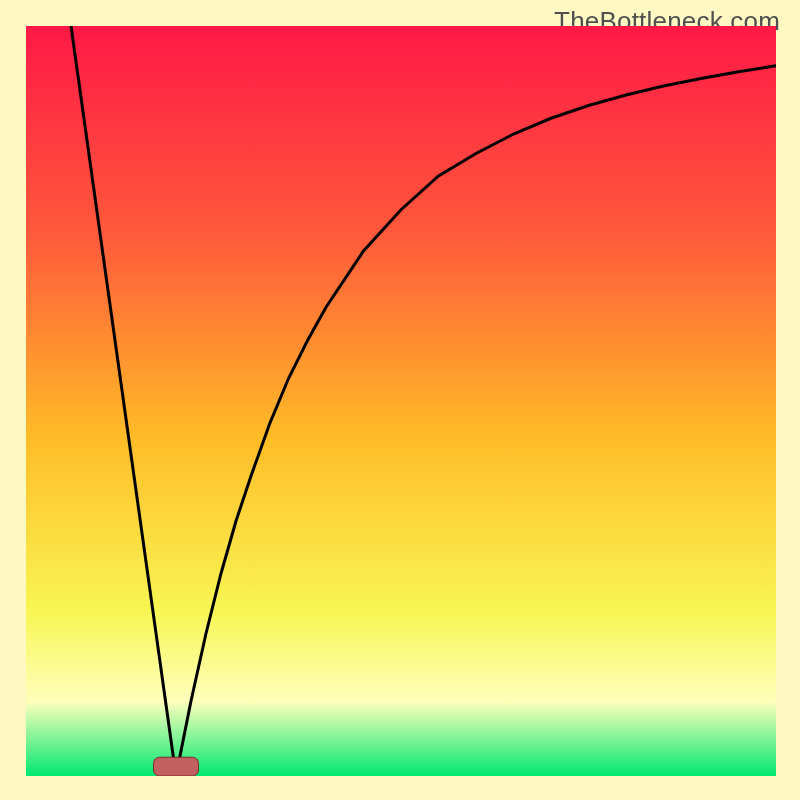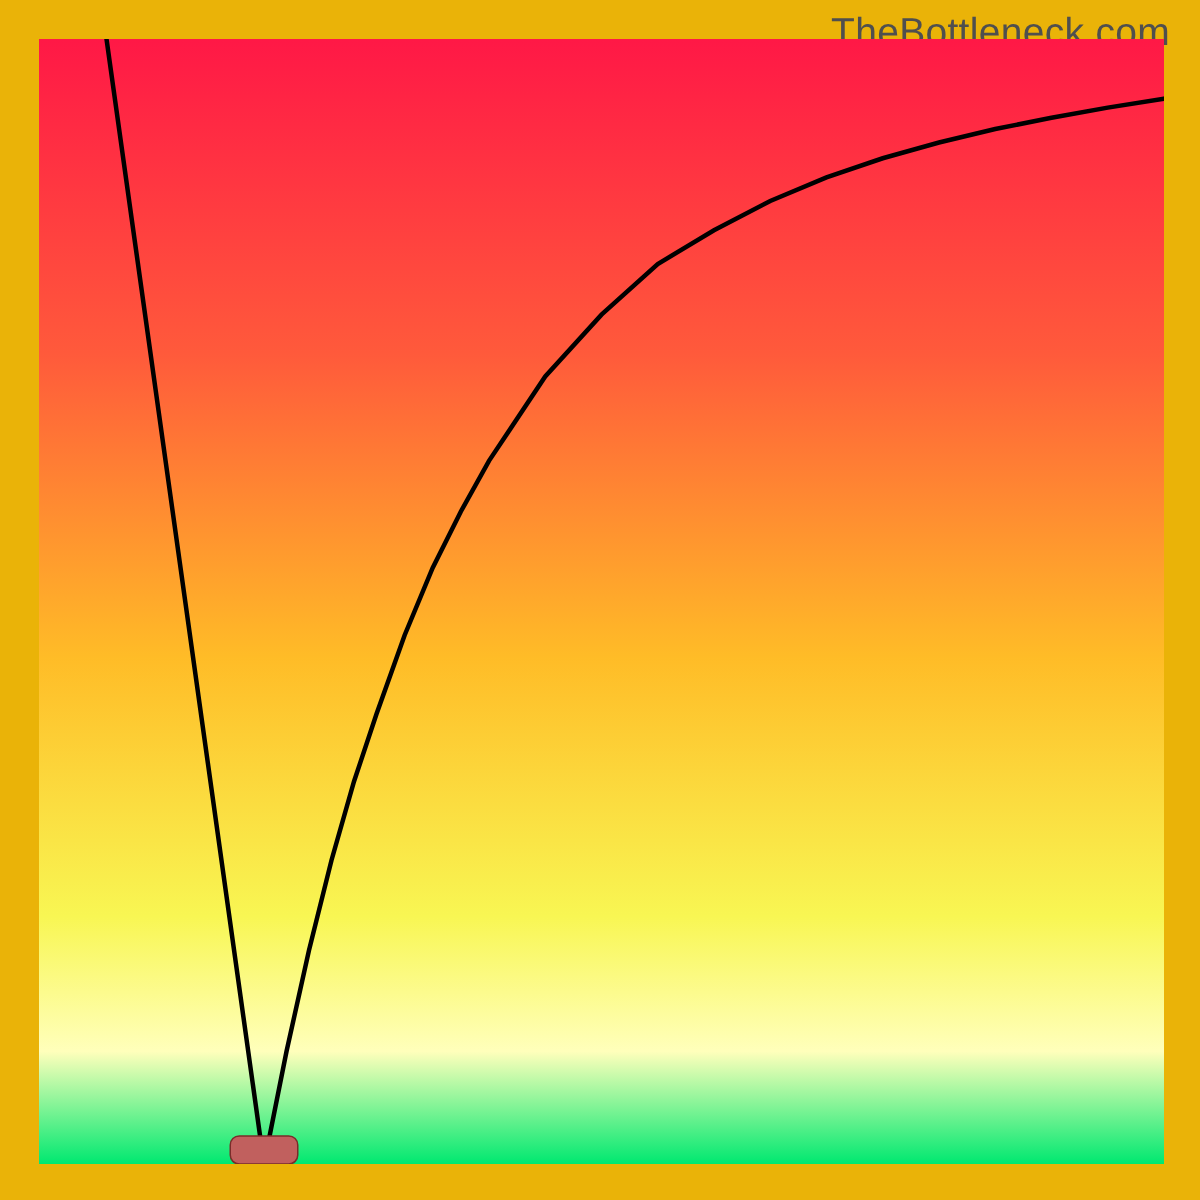--- a/index.html
+++ b/index.html
@@ -9,21 +9,21 @@
     height: 800px;
     background: #000;
     overflow: hidden;
   }
   .frame {
     position: absolute;
     left: 0;
     top: 0;
     width: 800px;
     height: 800px;
-    background: #eab308;
+    background: #fef9c3;
   }
   .plot {
     position: absolute;
     left: 26px;
     top: 26px;
     width: 750px;
     height: 750px;
   }
   .watermark {
     position: absolute;

